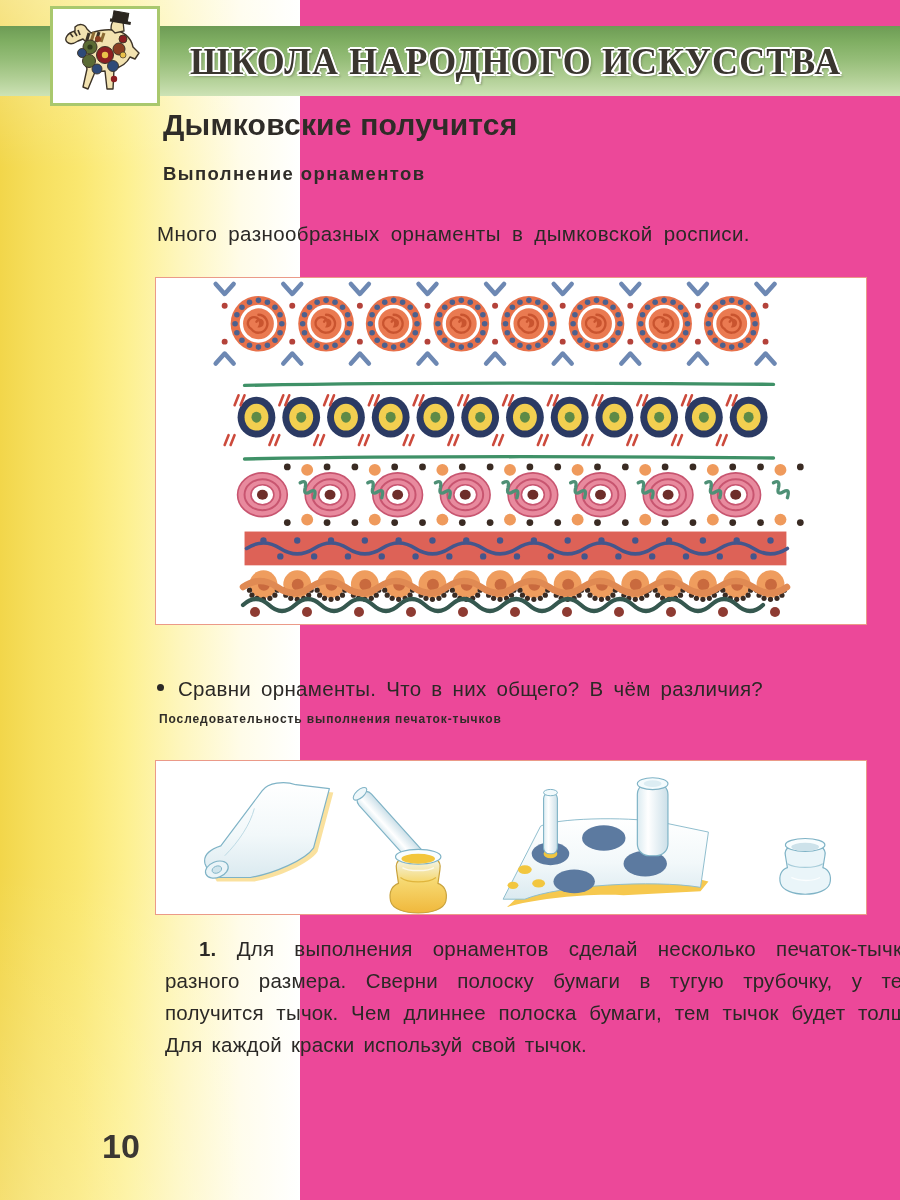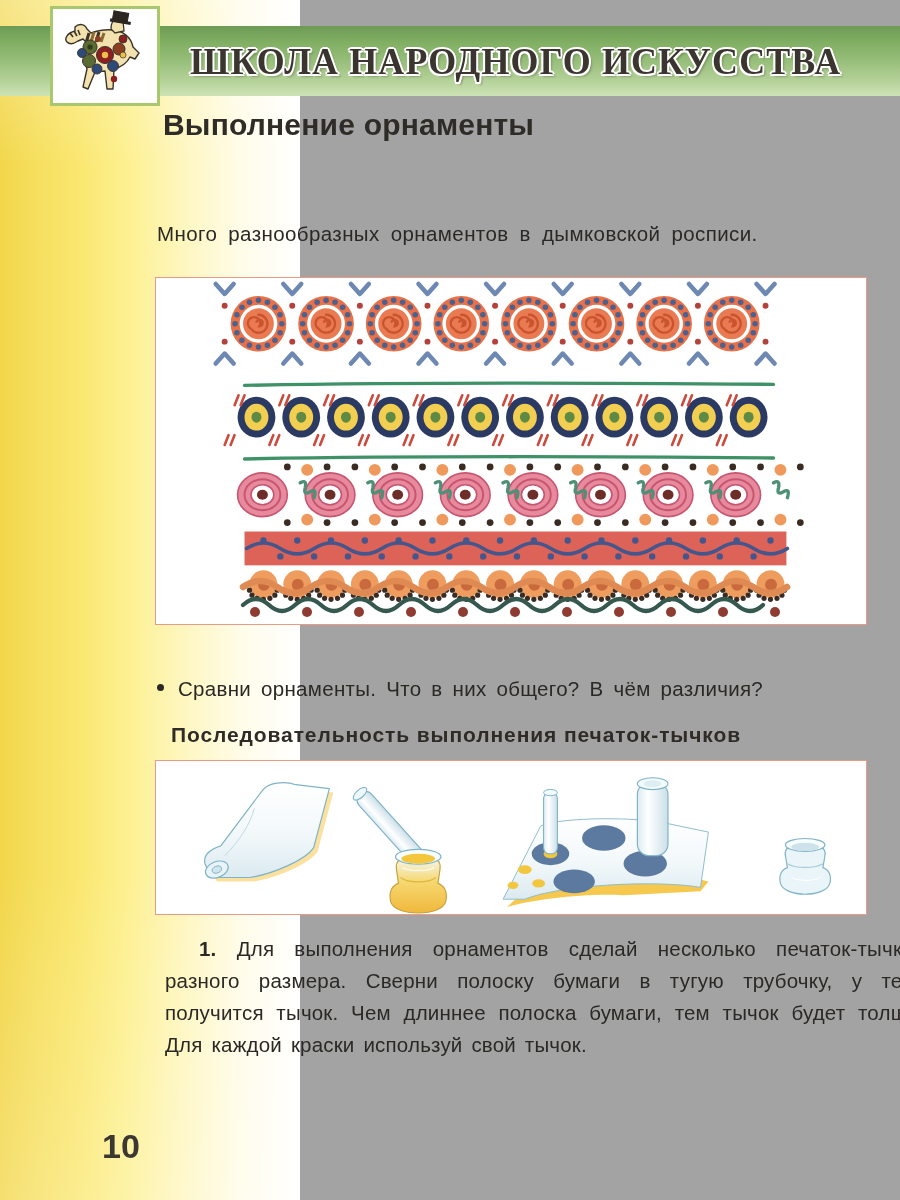--- a/index.html
+++ b/index.html
@@ -9,21 +9,21 @@
     background: #ffffff;
   }
   body {
     font-family: "Liberation Sans", "DejaVu Sans", sans-serif;
   }
   .page {
     position: relative;
     width: 900px;
     height: 1200px;
     overflow: hidden;
-    background: #a3a3a3;
+    background: #ec4899;
   }
 
   
   .margin-wash {
     position: absolute;
     left: 0; top: 0;
     width: 300px; height: 1200px;
     background: linear-gradient(90deg,
         #f2d64a 0%,
         #f6df5e 12%,
@@ -138,27 +138,26 @@
   .bullet-dot {
     display: inline-block;
     width: 7px; height: 7px;
     border-radius: 50%;
     background: #2b2926;
     margin-right: 14px;
     vertical-align: 5px;
   }
   .h2b {
     position: absolute;
-    left: 171px; top: 712px;
-    font-size: 21px;
+    left: 159px; top: 712px;
+    font-size: 12px;
     font-weight: bold;
     color: #2f2c28;
     letter-spacing: 0.9px;
     z-index: 3;
-    margin-top: 11px;
   }
   .body-block {
     position: absolute;
     left: 125px; top: 933px;
     width: 760px;
     font-size: 20.5px;
     color: #2b2926;
     line-height: 32px;
     letter-spacing: 0.2px;
     word-spacing: 3px;
@@ -234,22 +233,23 @@
       <circle cx="60" cy="57" r="5.5" fill="#2e4a78" stroke="#3c3327" stroke-width="0.9"></circle>
       <circle cx="70" cy="30" r="4" fill="#8d1f22" stroke="#3c3327" stroke-width="0.9"></circle>
       <circle cx="45" cy="30" r="3" fill="#8a3f22"></circle>
       <circle cx="61" cy="70" r="3.2" fill="#8d1f22"></circle>
       <circle cx="70" cy="46" r="3" fill="#e9c14a" stroke="#3c3327" stroke-width="0.7"></circle>
     </svg>
   </div>
 
   <div class="banner-title">ШКОЛА НАРОДНОГО ИСКУССТВА</div>
 
-  <div class="h1">Выполнение орнаменты</div>
-  <div class="para-intro">Много разнообразных орнаментов в дымковской росписи.</div>
+  <div class="h1">Дымковские получится</div>
+  <div class="h2">Выполнение орнаментов</div>
+  <div class="para-intro">Много разнообразных орнаменты в дымковской росписи.</div>
 
   <div class="panel" id="ornament-panel">
     <svg viewBox="0 0 712 348" xmlns="http://www.w3.org/2000/svg" aria-hidden="true">
       <defs>
 
         <g id="r1motif">
           <circle cx="0" cy="0" r="28" fill="#e8714a"></circle>
           <circle cx="0" cy="0" r="19" fill="#ffffff"></circle>
           <circle cx="0" cy="0" r="15.5" fill="#ea7a51"></circle>
           <path d="M0 -9 A9 9 0 1 1 -7.5 5 A6.2 6.2 0 1 1 1 2.5 A3.2 3.2 0 1 0 -2 -2" fill="none" stroke="#c9542f" stroke-width="2.4" stroke-linecap="round"></path>

